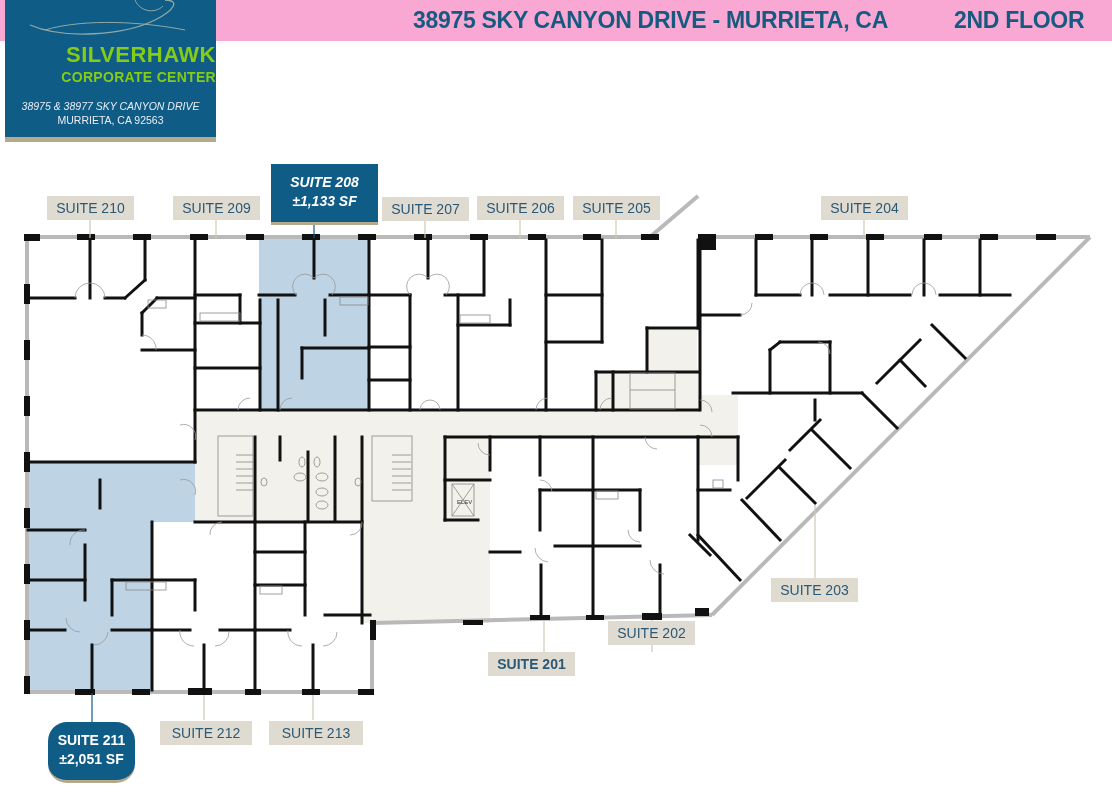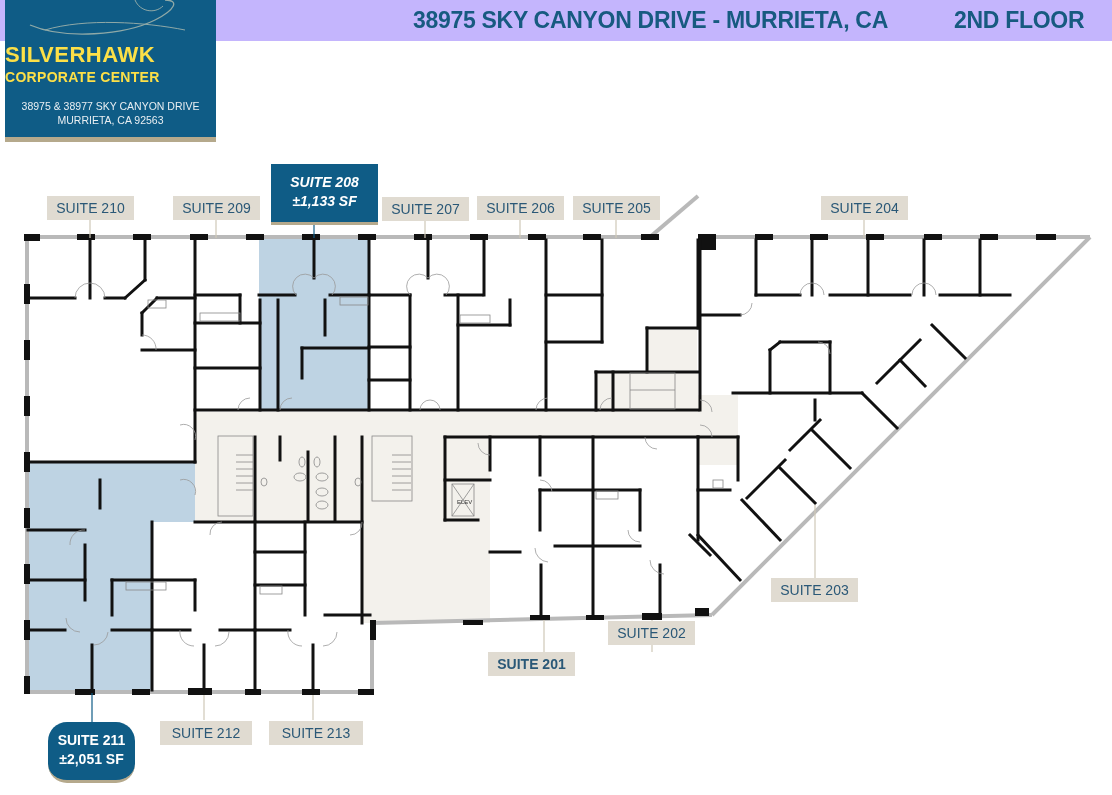--- a/index.html
+++ b/index.html
@@ -1,22 +1,22 @@
 <!DOCTYPE html>
 <html><head>
 <meta charset="utf-8">
 <style>
   html, body { margin:0; padding:0; }
   body { width:1112px; height:795px; background:#ffffff; position:relative; overflow:hidden;
          font-family:"Liberation Sans", "DejaVu Sans", sans-serif; }
-  .header-bar { position:absolute; left:0; top:0; width:1112px; height:41px; background:#c4b5fd; }
+  .header-bar { position:absolute; left:0; top:0; width:1112px; height:41px; background:#f9a8d4; }
   .header-title { position:absolute; top:7px; font-weight:bold; font-size:23px; color:#175a80; letter-spacing:-0.3px; white-space:nowrap; }
   .logo { position:absolute; left:5px; top:0; width:211px; height:137px; background:#0f5c86; border-bottom:5px solid #b5a98c; }
   .logo-swirl { position:absolute; left:0; top:0; }
-  .logo-name { position:absolute; left:0; width:211px; text-align:left; color:#fde047; font-weight:bold; white-space:nowrap; }
+  .logo-name { position:absolute; left:0; width:211px; text-align:right; color:#84cc16; font-weight:bold; white-space:nowrap; }
   .logo-addr { position:absolute; left:0; width:211px; text-align:center; color:#e8eef2; font-size:10.5px; line-height:14px; }
   .plan { position:absolute; left:0; top:0; }
   .label { position:absolute; background:#e0dbd1; color:#2a5877; font-size:14px; text-align:center; line-height:24px; height:24px; white-space:nowrap; }
   .label-hl { position:absolute; background:#0f5c86; color:#ffffff; font-weight:bold; font-size:14px; text-align:center; line-height:19px; padding-top:9px; border-bottom:3px solid #b5a98c; white-space:nowrap; }
 </style>
 </head>
 <body>
 
 <div class="header-bar">
   <div class="header-title" style="left:413px;">38975 SKY CANYON DRIVE - MURRIETA, CA</div>
@@ -24,21 +24,21 @@
 </div>
 
 <div class="logo">
   <svg class="logo-swirl" width="211" height="40">
     <path d="M25,25 C60,40 120,35 150,20 C170,10 175,0 160,0" stroke="#8fa9a7" stroke-width="1.3" fill="none"></path>
     <path d="M40,30 C80,18 140,22 180,30" stroke="#8fa9a7" stroke-width="1" fill="none"></path>
     <path d="M130,0 C135,12 150,14 158,6" stroke="#8fa9a7" stroke-width="1" fill="none"></path>
   </svg>
   <div class="logo-name" style="top:42px; font-size:22px; letter-spacing:0.5px;">SILVERHAWK</div>
   <div class="logo-name" style="top:69px; font-size:14px; letter-spacing:0.3px;">CORPORATE CENTER</div>
-  <div class="logo-addr" style="top:99px;">38975 &amp; 38977 SKY CANYON DRIVE</div>
+  <div class="logo-addr" style="top:99px;font-style:italic;">38975 &amp; 38977 SKY CANYON DRIVE</div>
   <div class="logo-addr" style="top:113px;">MURRIETA, CA 92563</div>
 </div>
 
 <svg class="plan" width="1112" height="795">
 
   <g fill="#f3f1ec">
     <rect x="195" y="412" width="503" height="25"></rect>
     <rect x="195" y="437" width="250" height="85"></rect>
     <rect x="362" y="437" width="85" height="186"></rect>
     <rect x="445" y="437" width="45" height="186"></rect>

